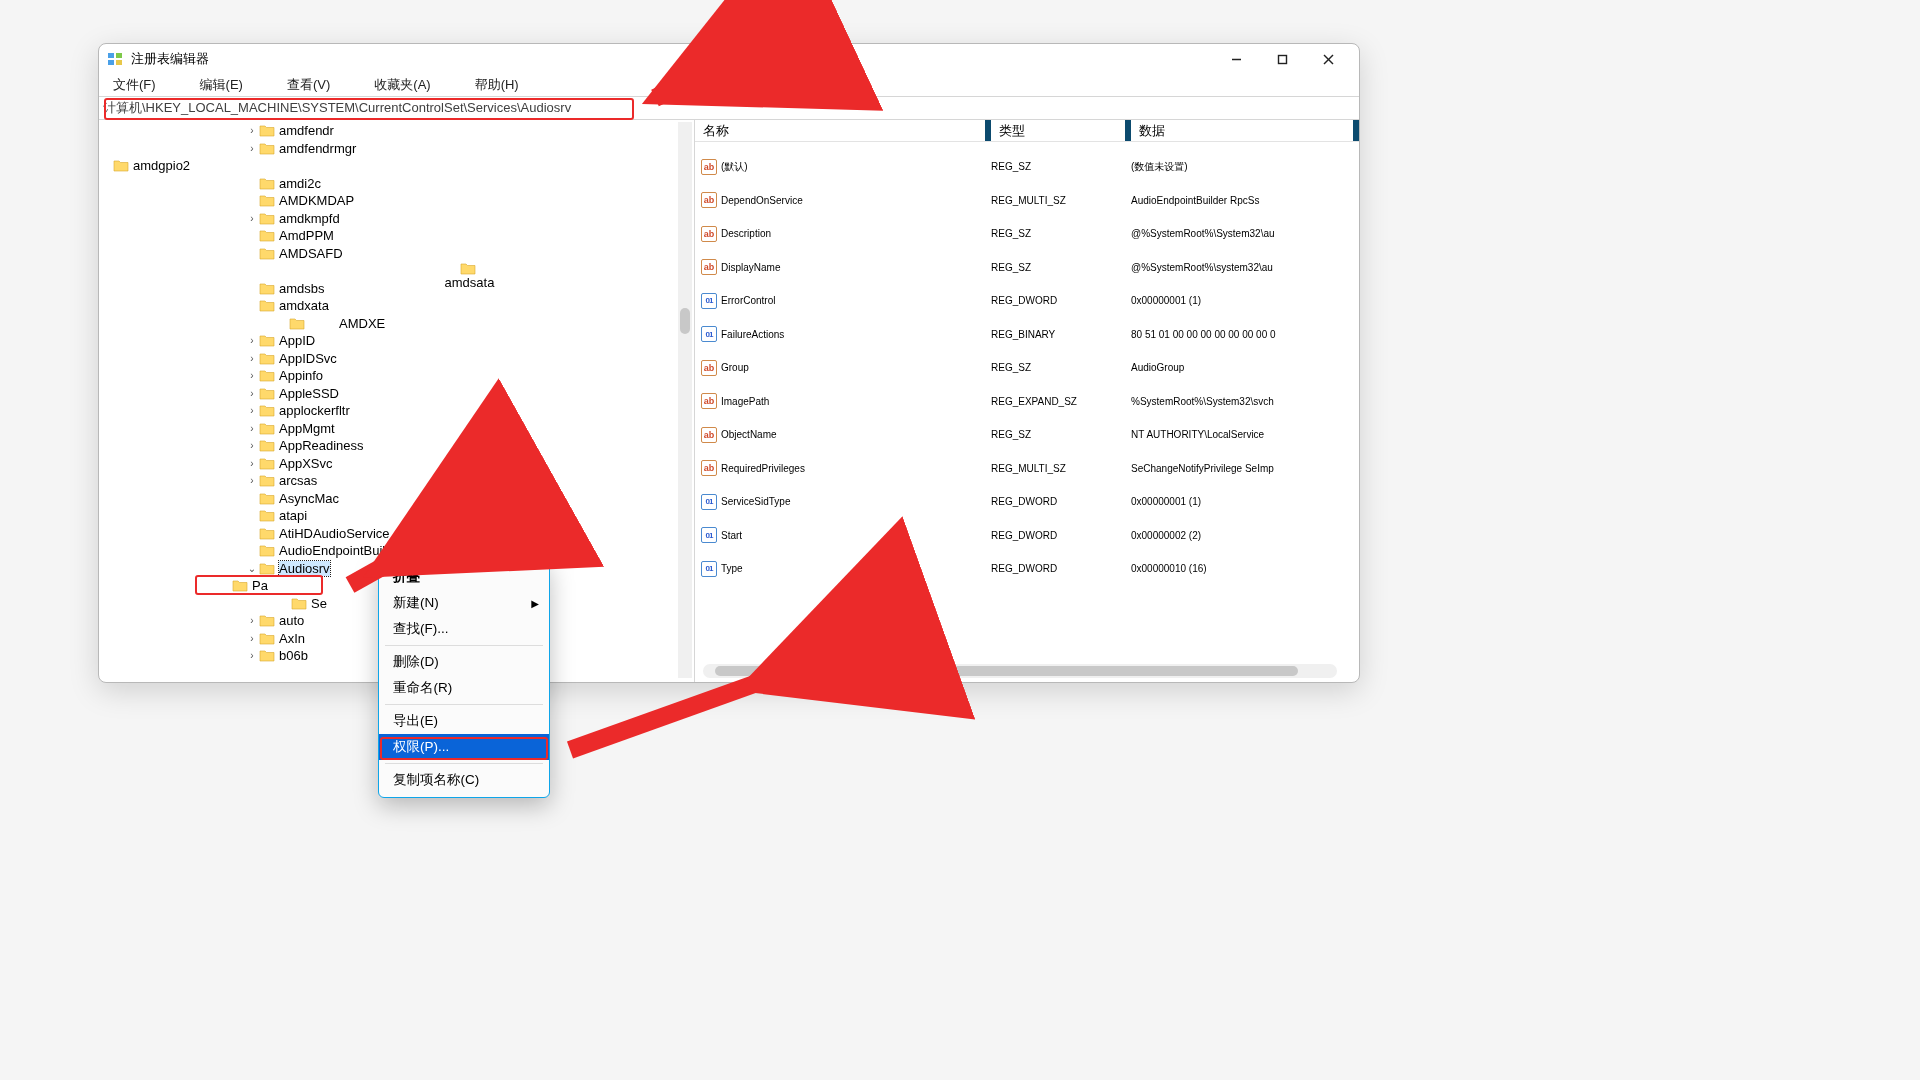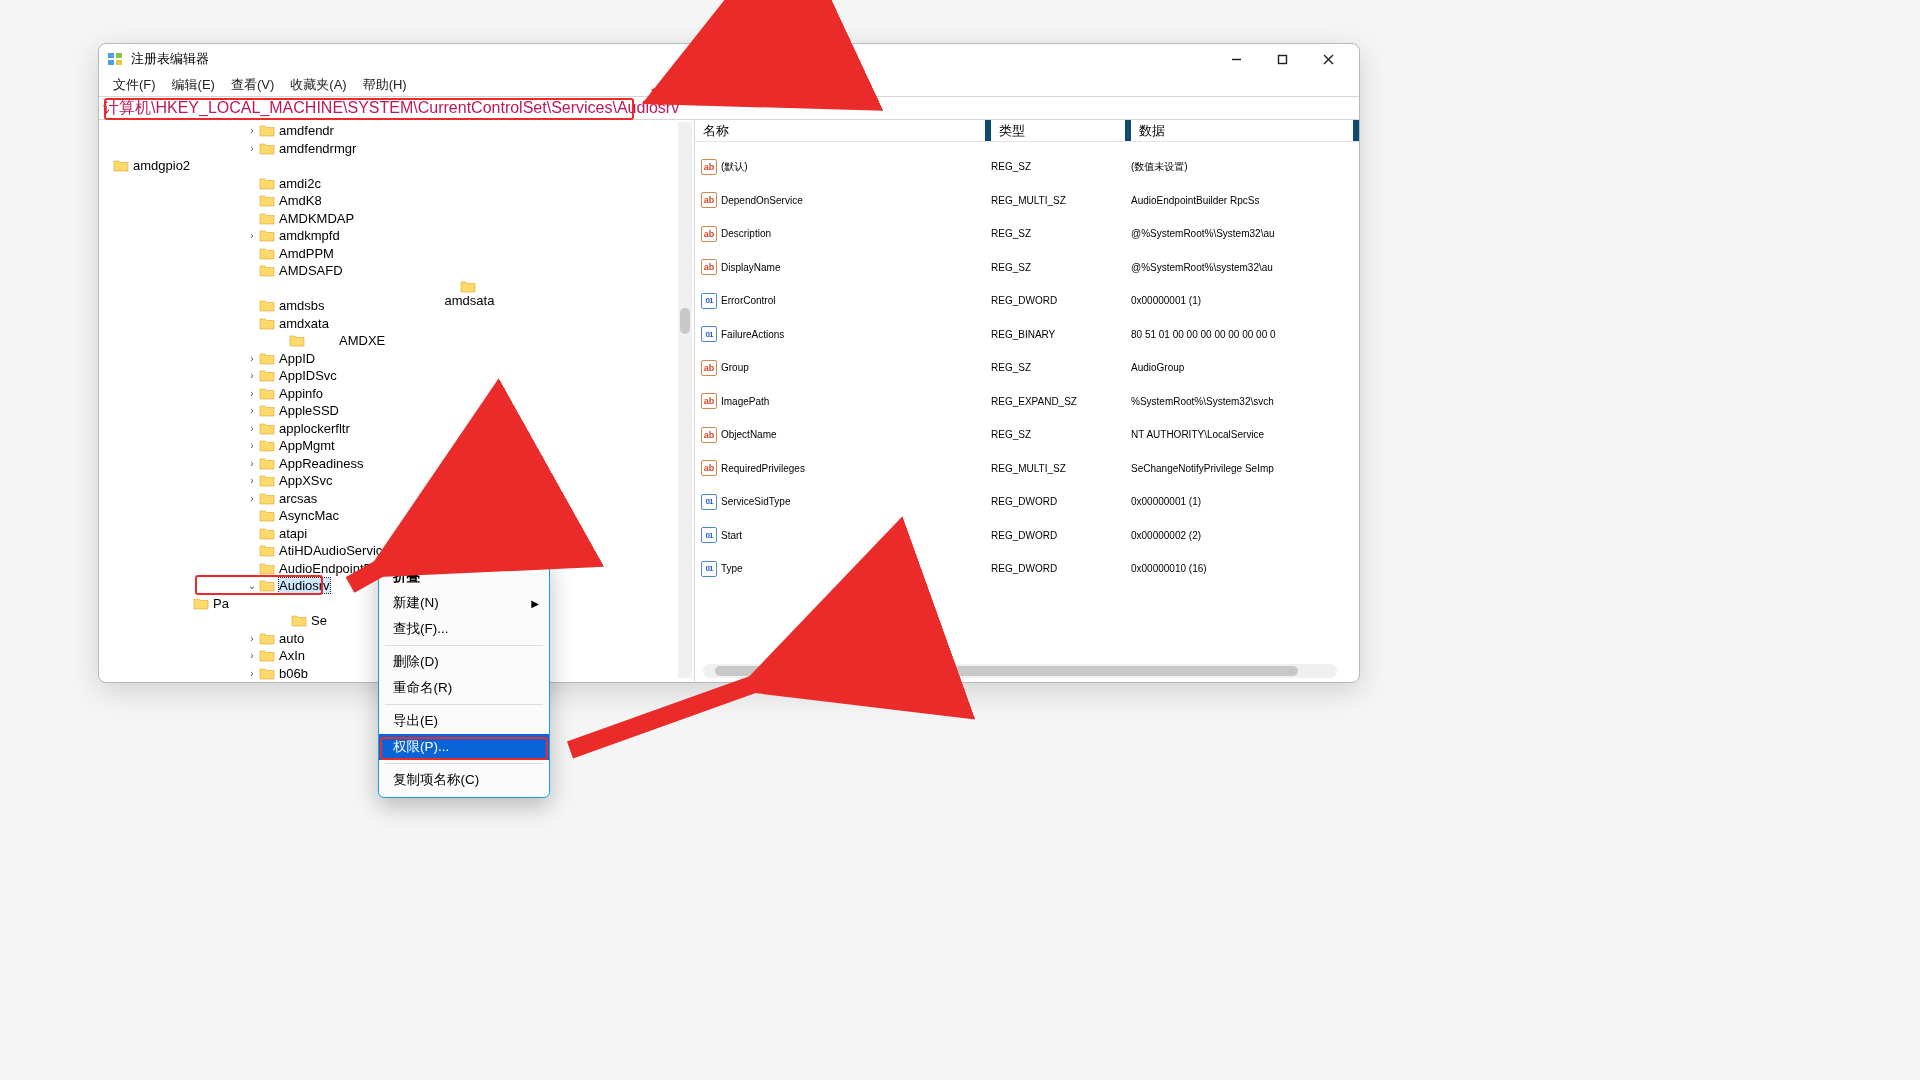--- a/index.html
+++ b/index.html
@@ -10,25 +10,25 @@
     box-shadow: 0 8px 30px rgba(0,0,0,0.15);
     display: flex; flex-direction: column; overflow: hidden;
   }
   .titlebar { display: flex; align-items: center; height: 30px; padding: 0 8px; }
   .titlebar .app-icon { width: 16px; height: 16px; margin-right: 8px; }
   .titlebar .app-icon svg { width:16px; height:16px; }
   .titlebar .title { font-size: 13px; flex: 1; }
   .winctrl { display:flex; gap: 0; }
   .winbtn { width: 46px; height: 30px; display:flex; align-items:center; justify-content:center; cursor:pointer; }
   .winbtn svg { width:11px; height:11px; stroke:#222; stroke-width:1.4; fill:none; }
-  .menubar { display:flex; padding: 0 6px; height:22px; font-size:13px; color:#222; }
+  .menubar { display:flex; padding: 0 6px; height:22px; font-size:13px; color:#222;gap:28px; }
   .menubar .menu { padding: 2px 8px; cursor:pointer; }
   .address-hl { position:absolute; left:5px; top:54px; width:530px; height:22px; border:2.5px solid #eb2a2a; border-radius:3px; pointer-events:none; z-index:5;}
   .addressbar { height: 24px; border-top:1px solid #d6d6d6; border-bottom:1px solid #d6d6d6; background:#fff; display:flex; align-items:center; padding:0 4px; }
-  .addressbar-text { font-size: 16px; color:#be185d; white-space:nowrap; }
+  .addressbar-text { font-size: 13px; color:#404040; white-space:nowrap; }
   .content { flex:1; display:flex; overflow:hidden; position:relative; }
   .tree-pane { width: 596px; border-right:1px solid #d6d6d6; overflow:hidden; position:relative; }
   .tree { position:absolute; left:0; top:0; right:0; padding-top:2px; }
   .tree-item { display:flex; align-items:center; height:17.5px; font-size:13px; cursor:pointer; }
   .tree-item .expander { width:14px; display:flex; align-items:center; justify-content:center; }
   .tree-item .chev { font-size:10px; color:#555; }
   .tree-item .folder-icon { width:16px; height:13px; margin-right:4px; }
   .tree-item .folder-icon svg { width:16px; height:13px; }
   .tree-item .label { white-space:nowrap; }
   .audiosrv-hl { position:absolute; border:2.5px solid #eb2a2a; border-radius:3px; pointer-events:none; z-index:5;}
@@ -148,27 +148,20 @@
             <span class="folder-icon"><svg viewBox="0 0 16 13">
                 <path d="M1 2 L6 2 L7.5 3.5 L15 3.5 L15 12 L1 12 Z" fill="#ffd96b" stroke="#d9a72e" stroke-width="0.6"></path>
               </svg></span>
             <span class="label">amdi2c</span>
           </div>
           <div class="tree-item" style="padding-left: 146px;">
             <span class="expander"></span>
             <span class="folder-icon"><svg viewBox="0 0 16 13">
                 <path d="M1 2 L6 2 L7.5 3.5 L15 3.5 L15 12 L1 12 Z" fill="#ffd96b" stroke="#d9a72e" stroke-width="0.6"></path>
               </svg></span>
-            <span class="label">AmdK8</span>
-          </div>
-          <div class="tree-item" style="padding-left: 146px;">
-            <span class="expander"></span>
-            <span class="folder-icon"><svg viewBox="0 0 16 13">
-                <path d="M1 2 L6 2 L7.5 3.5 L15 3.5 L15 12 L1 12 Z" fill="#ffd96b" stroke="#d9a72e" stroke-width="0.6"></path>
-              </svg></span>
             <span class="label">AMDKMDAP</span>
           </div>
           <div class="tree-item" style="padding-left: 146px;">
             <span class="expander">
               <span class="chev">›</span>
             </span>
             <span class="folder-icon"><svg viewBox="0 0 16 13">
                 <path d="M1 2 L6 2 L7.5 3.5 L15 3.5 L15 12 L1 12 Z" fill="#ffd96b" stroke="#d9a72e" stroke-width="0.6"></path>
               </svg></span>
             <span class="label">amdkmpfd</span>
@@ -326,21 +319,21 @@
           </div>
           <div class="tree-item" style="padding-left: 146px;">
             <span class="expander">
               <span class="chev">⌄</span>
             </span>
             <span class="folder-icon"><svg viewBox="0 0 16 13">
                 <path d="M1 2 L6 2 L7.5 3.5 L15 3.5 L15 12 L1 12 Z" fill="#ffd96b" stroke="#d9a72e" stroke-width="0.6"></path>
               </svg></span>
             <span class="label" style="background: rgb(205, 232, 255); outline: rgb(34, 34, 34) dotted 1px;">Audiosrv</span>
           </div>
-          <div class="tree-item" style="padding-left: 80px;">
+          <div class="tree-item" style="padding-left: 119px;">
             <span class="expander"></span>
             <span class="folder-icon"><svg viewBox="0 0 16 13">
                 <path d="M1 2 L6 2 L7.5 3.5 L15 3.5 L15 12 L1 12 Z" fill="#ffd96b" stroke="#d9a72e" stroke-width="0.6"></path>
               </svg></span>
             <span class="label">Pa</span>
           </div>
           <div class="tree-item" style="padding-left: 178px;">
             <span class="expander"></span>
             <span class="folder-icon"><svg viewBox="0 0 16 13">
                 <path d="M1 2 L6 2 L7.5 3.5 L15 3.5 L15 12 L1 12 Z" fill="#ffd96b" stroke="#d9a72e" stroke-width="0.6"></path>

